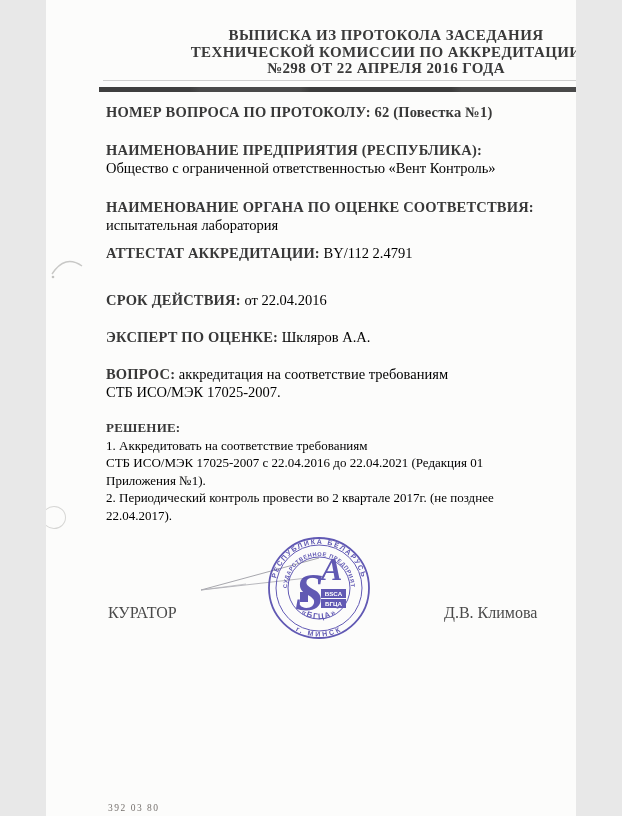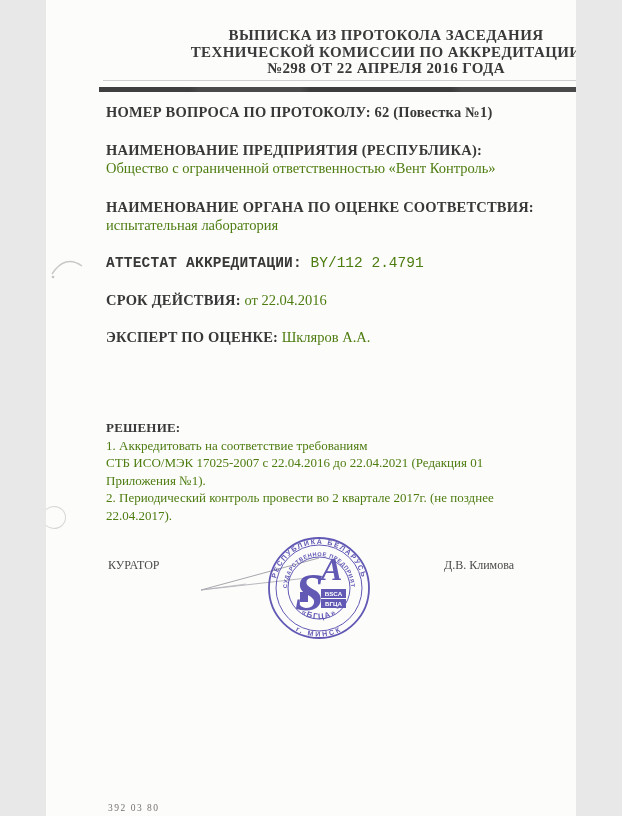--- a/index.html
+++ b/index.html
@@ -27,23 +27,23 @@
   .rule-thin {
     left: 57px; top: 80px; width: 523px; height: 1px;
     background: #cfcfcf;
   }
   .rule-thick {
     left: 53px; top: 87px; width: 503px; height: 4.5px;
     background: linear-gradient(90deg,#3f3f3f 0 18%, #4a4a4a 20% 40%, #3c3c3c 42% 70%, #494949 72% 100%);
   }
   .line { font-size: 14.5px; }
   .lbl { font-weight: bold; color: #383838; letter-spacing: 0.2px; }
-  .val { color: #4d7c0f; }
+  .val { color: #000000; }
   .para { line-height: 17.5px; font-size: 13px; }
-  .curator-row { font-size: 12px; color: #4a4a4a; }
+  .curator-row { font-size: 16px; color: #4a4a4a; margin-top: 46px; }
   .footer-code {
     left: 62px; top: 783px;
     font-size: 9.5px; color: #76716e; letter-spacing: 1.5px; margin-top: 20px;
   }
   .punch-circle {
     left: -4px; top: 506px; width: 24px; height: 23px;
     border: 1.5px solid #d6d6d4; border-radius: 50%;
   }
   .stamp-wrap { left: 213px; top: 528px; width: 120px; height: 120px; opacity: 0.88; }
   .sig-wrap { left: 140px; top: 548px; width: 180px; height: 70px; }
@@ -72,35 +72,42 @@
   <div class="abs" style="left:60px; top:141px; line-height:18px; font-size:14.5px;">
     <div class="lbl">НАИМЕНОВАНИЕ ПРЕДПРИЯТИЯ (РЕСПУБЛИКА):</div>
     <div class="val">Общество с ограниченной ответственностью «Вент Контроль»</div>
   </div>
 
   <div class="abs" style="left:60px; top:198px; line-height:18px; font-size:14.5px;">
     <div class="lbl">НАИМЕНОВАНИЕ ОРГАНА ПО ОЦЕНКЕ СООТВЕТСТВИЯ:</div>
     <div class="val">испытательная лаборатория</div>
   </div>
 
-  <div class="abs line" style="left:60px; top:255px;font-family:Liberation Mono, monospace;">
+  <div class="abs line" style="left:60px; top:245px;">
     <span class="lbl">АТТЕСТАТ АККРЕДИТАЦИИ:</span>
     <span class="val">BY/112 2.4791</span>
   </div>
 
   <div class="abs line" style="left:60px; top:292px;">
     <span class="lbl">СРОК ДЕЙСТВИЯ:</span>
     <span class="val">от 22.04.2016</span>
   </div>
 
   <div class="abs line" style="left:60px; top:329px;">
     <span class="lbl">ЭКСПЕРТ ПО ОЦЕНКЕ:</span>
     <span class="val">Шкляров А.А.</span>
   </div>
 
+  <div class="abs" style="left:60px; top:365px; line-height:18px; font-size:14.5px;">
+    <div>
+      <span class="lbl">ВОПРОС:</span>
+      <span class="val">аккредитация на соответствие требованиям</span>
+    </div>
+    <div class="val">СТБ ИСО/МЭК 17025-2007.</div>
+  </div>
 
   <div class="abs para" style="left:60px; top:419px;">
     <div class="lbl">РЕШЕНИЕ:</div>
     <div class="val">1. Аккредитовать на соответствие требованиям</div>
     <div class="val">СТБ ИСО/МЭК 17025-2007 с 22.04.2016 до 22.04.2021 (Редакция 01</div>
     <div class="val">Приложения №1).</div>
     <div class="val">2. Периодический контроль провести во 2 квартале 2017г. (не позднее</div>
     <div class="val">22.04.2017).</div>
   </div>
 

